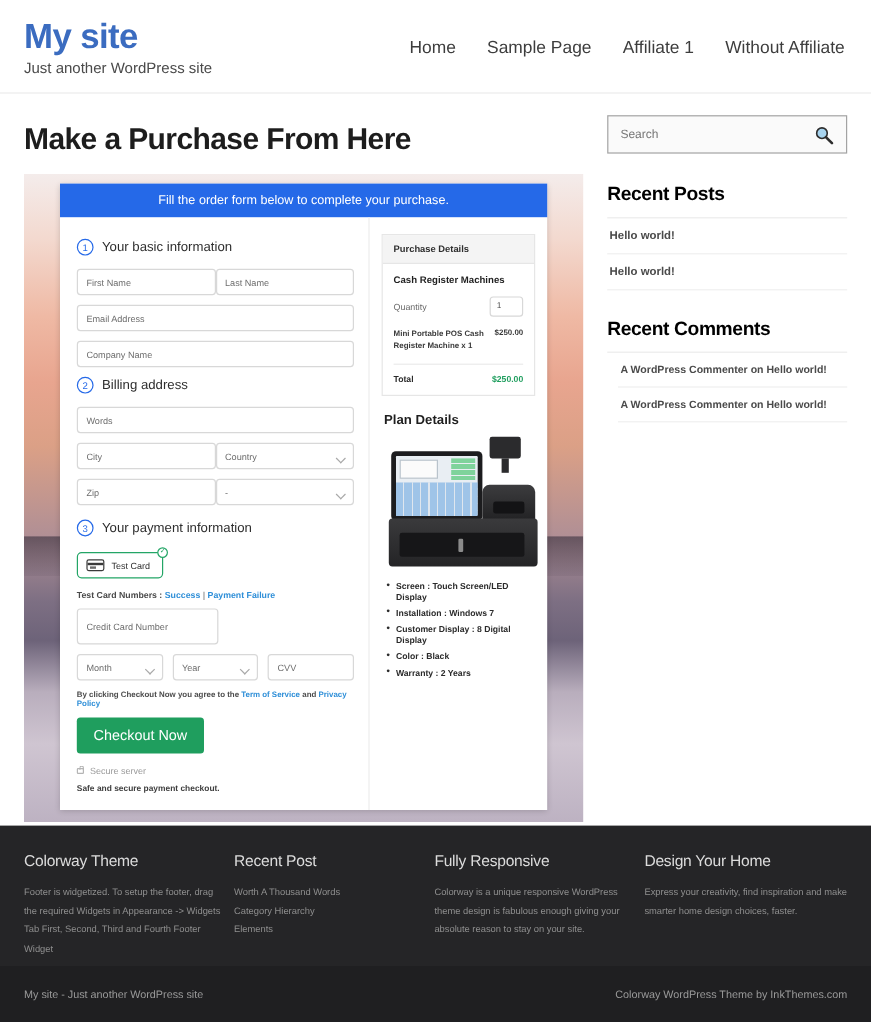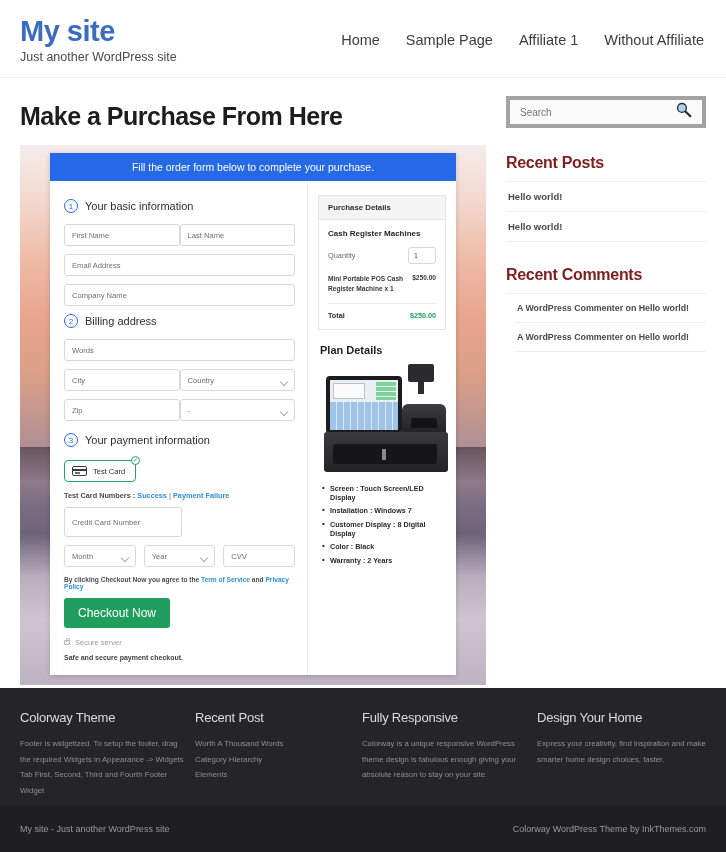--- a/index.html
+++ b/index.html
@@ -360,36 +360,36 @@
     font-size: 7.2px; font-weight: bold; color: #2b2b2b;
     margin-bottom: 4.5px; padding-left: 8px; position: relative;
   }
   .specs li:before {
     content: "•"; position: absolute; left: 0; top: -1px; font-size: 8px;
   }
 
   
   .search-box {
     height: 32px;
-    border: 4px solid #a3a3a3;
+    border: 1px solid #a3a3a3;
     background: #fafafa;
-    display: flex; align-items: flex-end;
-    padding: 6px 10px;
+    display: flex; align-items: center;
+    padding: 0 10px;
     margin-bottom: 26px;
   }
   .search-input {
     flex: 1;
     border: none; background: transparent; outline: none;
     font-size: 10px; color: #6a6a6a;
     font-family: inherit;
   }
   .search-icon { width: 17px; height: 17px; flex: 0 0 17px; }
 
   .widget-title {
-    font-size: 16px; font-weight: bold; color: #7f1d1d;
+    font-size: 16px; font-weight: bold; color: #000000;
     letter-spacing: -0.3px;
     padding-bottom: 9px;
     border-bottom: 1px solid #ececec;
     margin-bottom: 0;
   }
   .widget-list { list-style: none; margin-bottom: 24px; }
   .widget-list li {
     font-size: 9.5px; color: #4a4a4a;
     padding: 9px 2px;
     border-bottom: 1px solid #efefef;

